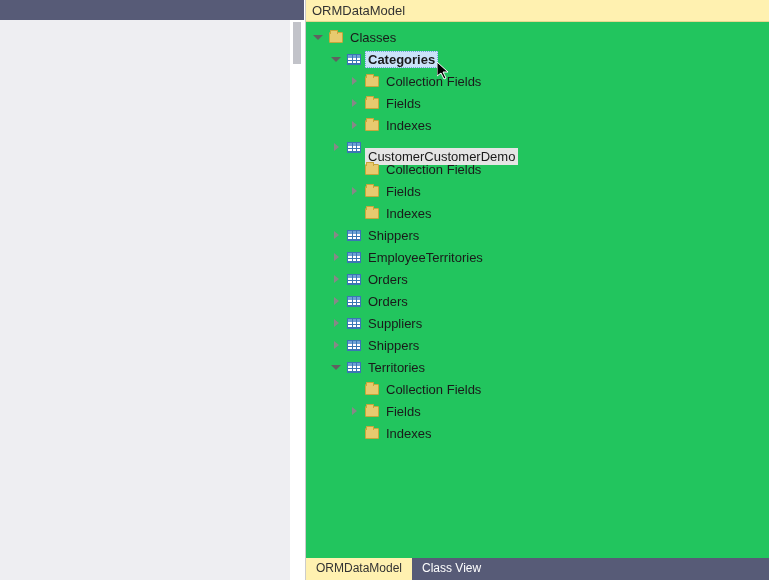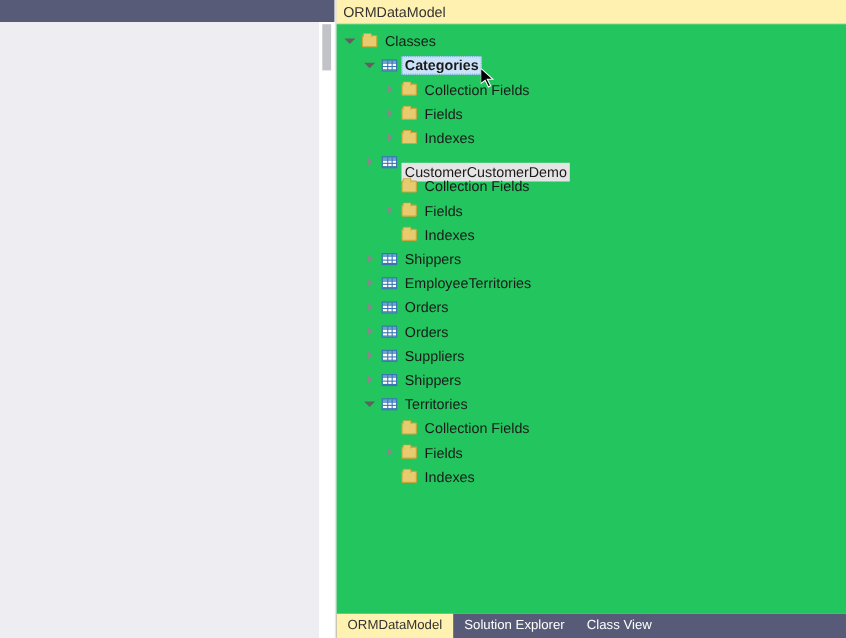--- a/index.html
+++ b/index.html
@@ -262,20 +262,19 @@
   <div class="panel-scroll">
     <div class="panel-scroll-arrow">▲</div>
     <div class="panel-scroll-track">
       <div class="panel-scroll-thumb"></div>
     </div>
     <div class="panel-scroll-arrow" style="position:absolute;bottom:0;width:100%;">▼</div>
   </div>
 
   <div class="tabs">
     <div class="tab active">ORMDataModel</div>
-    <div class="tab">Solution Explorer</div>
     <div class="tab">Class View</div>
   </div>
 </div>
 
 <svg class="cursor-dec" style="left:437px; top:62px;" width="18" height="18">
   <polygon points="0,0 0,14 4,11 7,17 9,16 6,10 11,10" fill="#000" stroke="#fff" stroke-width="1"></polygon>
 </svg>
 
 </body></html>

